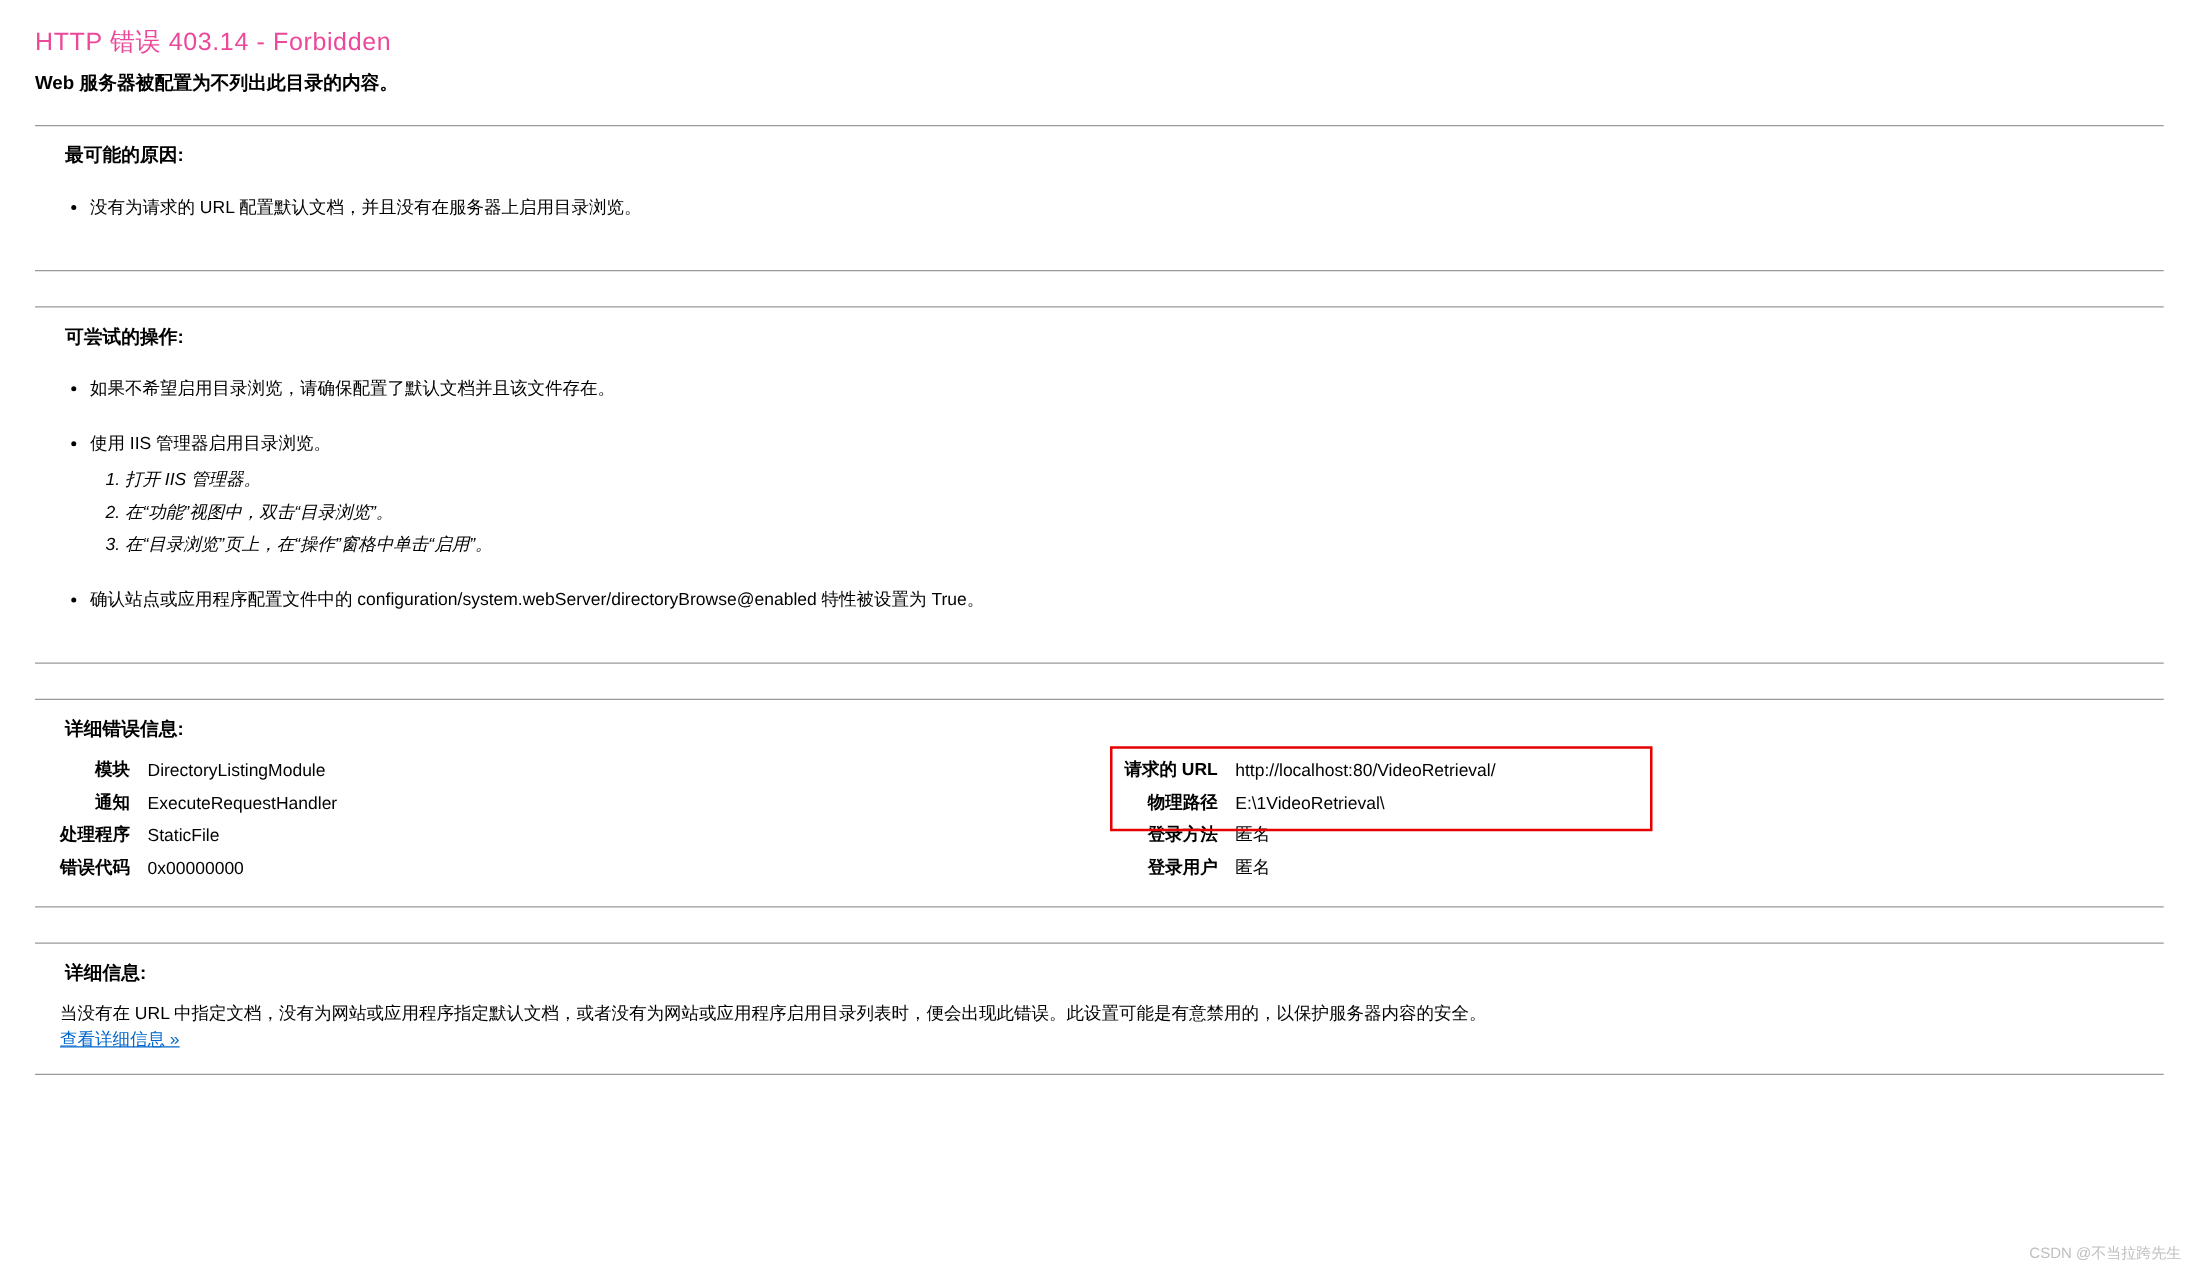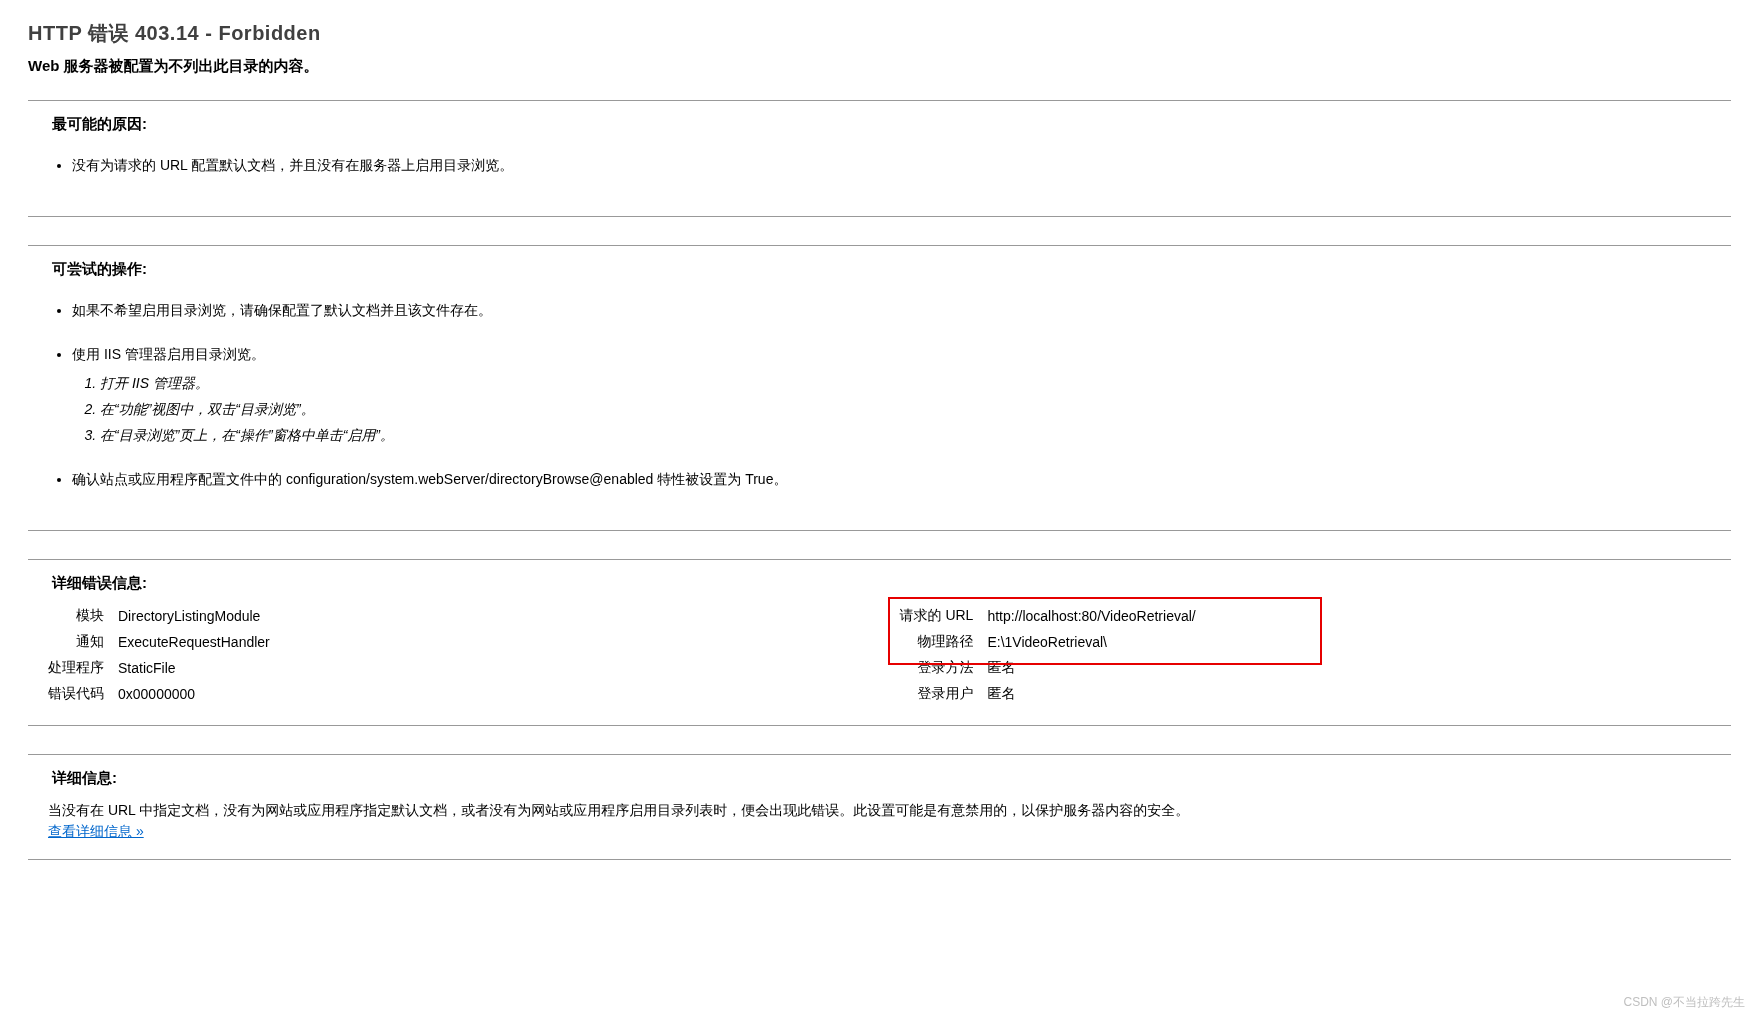--- a/index.html
+++ b/index.html
@@ -1,29 +1,29 @@
 <!DOCTYPE html>
 <html><head>
 <meta charset="utf-8">
 <style>
   html,body{margin:0;padding:0;font-family:Verdana,Arial,"Microsoft YaHei",SimSun,sans-serif;font-size:14px;color:#000;background:#fff;}
   .page{padding:20px 28px;}
-  h2.error-title{color:#404040;font-size:20px;margin:0 0 10px 0;font-weight:bold;letter-spacing:.5px;}
+  h2.error-title{color:#ec4899;font-size:20px;margin:0 0 10px 0;font-weight:normal;letter-spacing:.5px;}
   h3.subtitle{font-size:15px;margin:0 0 24px 0;font-weight:bold;}
   fieldset{border:1px solid #999;border-left:none;border-right:none;border-bottom:1px solid #999;padding:14px 20px 18px 20px;margin:0 0 28px 0;}
   fieldset.plain{border:1px solid #999;border-left:none;border-right:none;}
   legend,.fs-title{font-weight:bold;font-size:15px;margin:0 0 10px 4px;}
   ul{margin:4px 0 4px 24px;padding:0;}
   ul li{margin:20px 0;line-height:1.7;}
   ol{margin:6px 0 6px 28px;padding:0;font-style:italic;}
   ol li{margin:2px 0;line-height:1.7;}
   .detail-grid{display:flex;gap:40px;}
   .detail-col{flex:1;}
   table.kv{border-collapse:collapse;}
-  table.kv td.k{text-align:right;padding:4px 14px 4px 0;font-weight:normal;white-space:nowrap;margin-left:28px;}
+  table.kv td.k{text-align:right;padding:4px 14px 4px 0;font-weight:bold;white-space:nowrap;margin-left:28px;}
   table.kv td.v{text-align:left;padding:4px 0;white-space:nowrap;}
   .right-col-wrap{position:relative;}
   .highlight-box{position:absolute;border:2px solid #e60000;pointer-events:none;}
   a.more{color:#0066cc;text-decoration:underline;}
   .more-info-text{line-height:1.8;margin-top:6px;}
   .watermark{position:fixed;right:14px;bottom:8px;color:#bfbfbf;font-size:12px;text-align:right;}
 </style>
 </head>
 <body>
 <div class="page">

